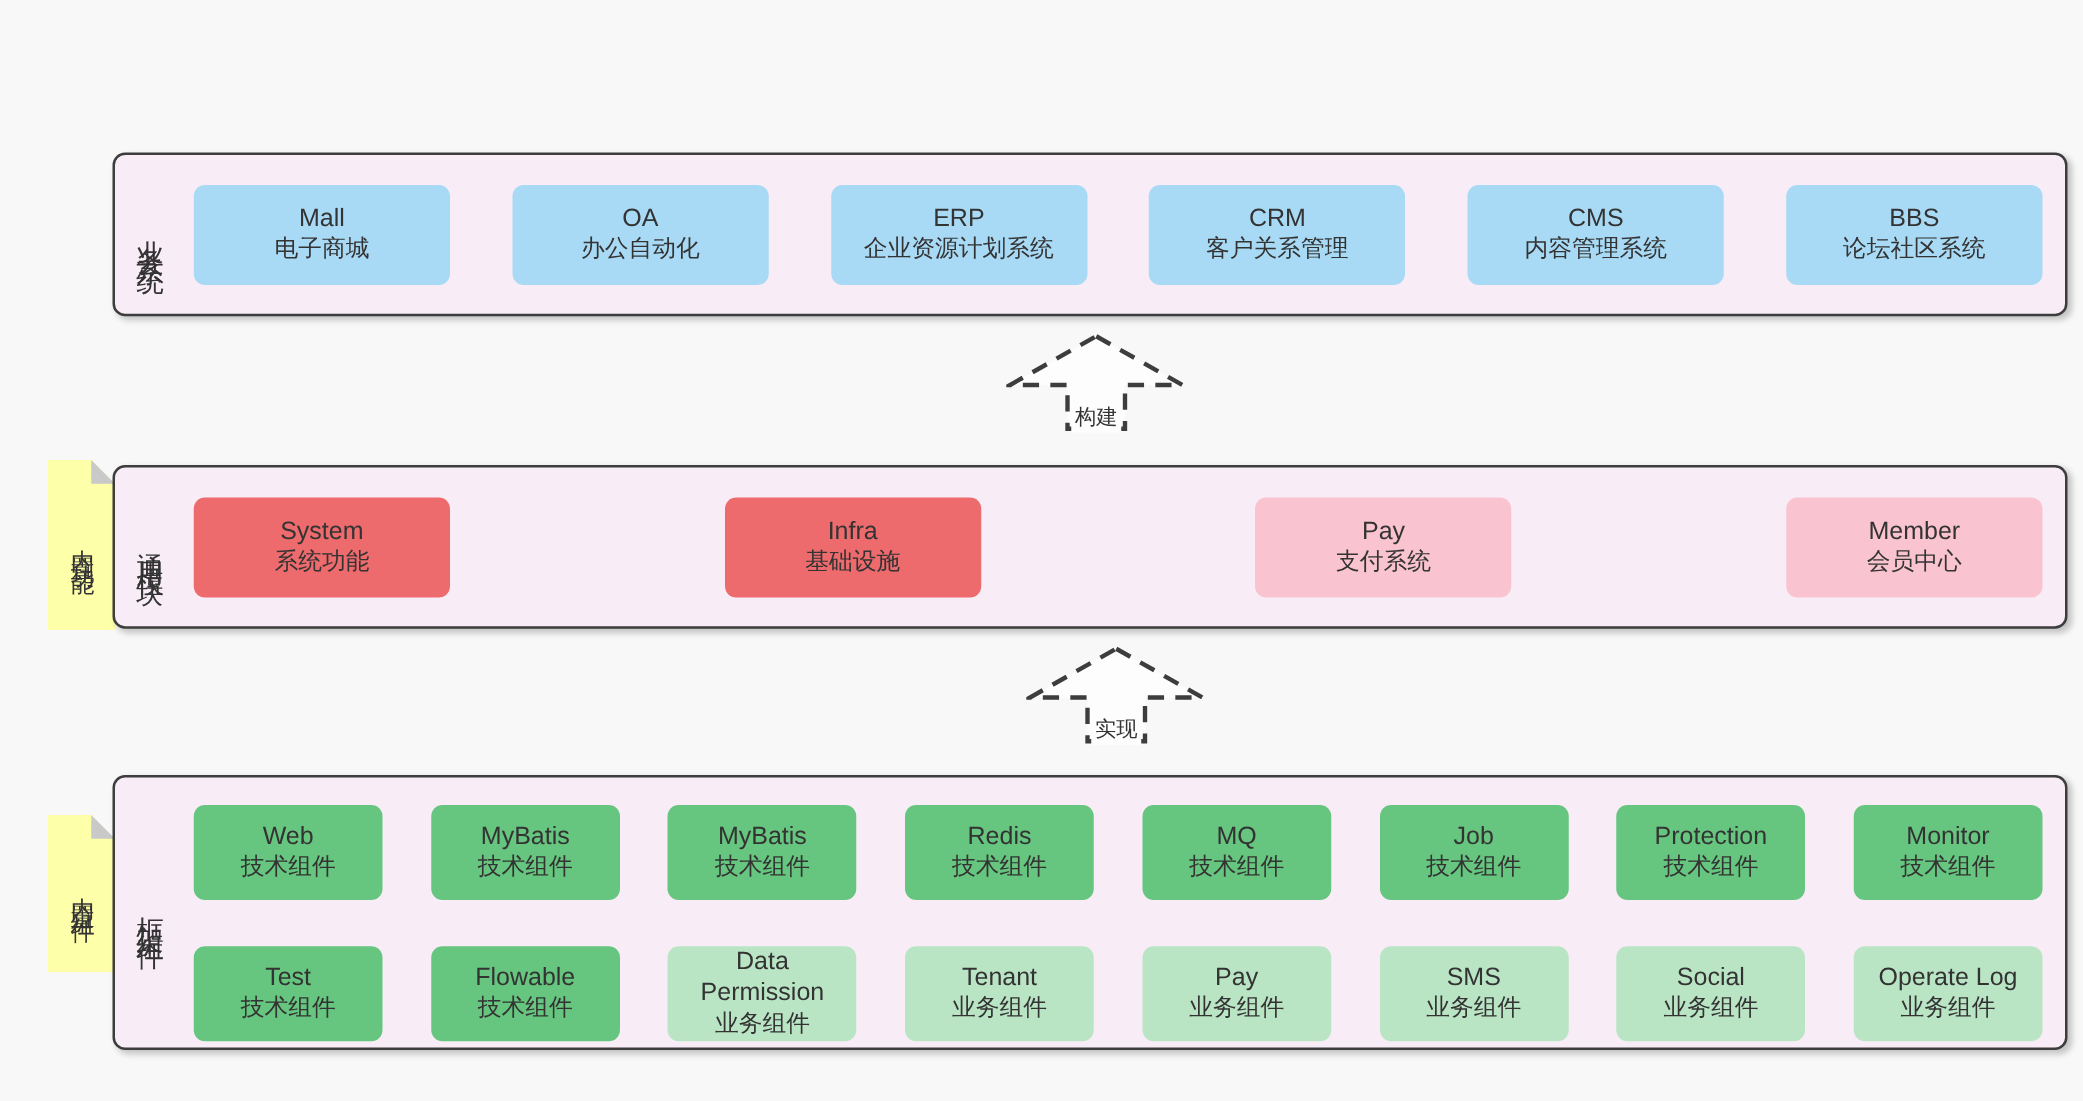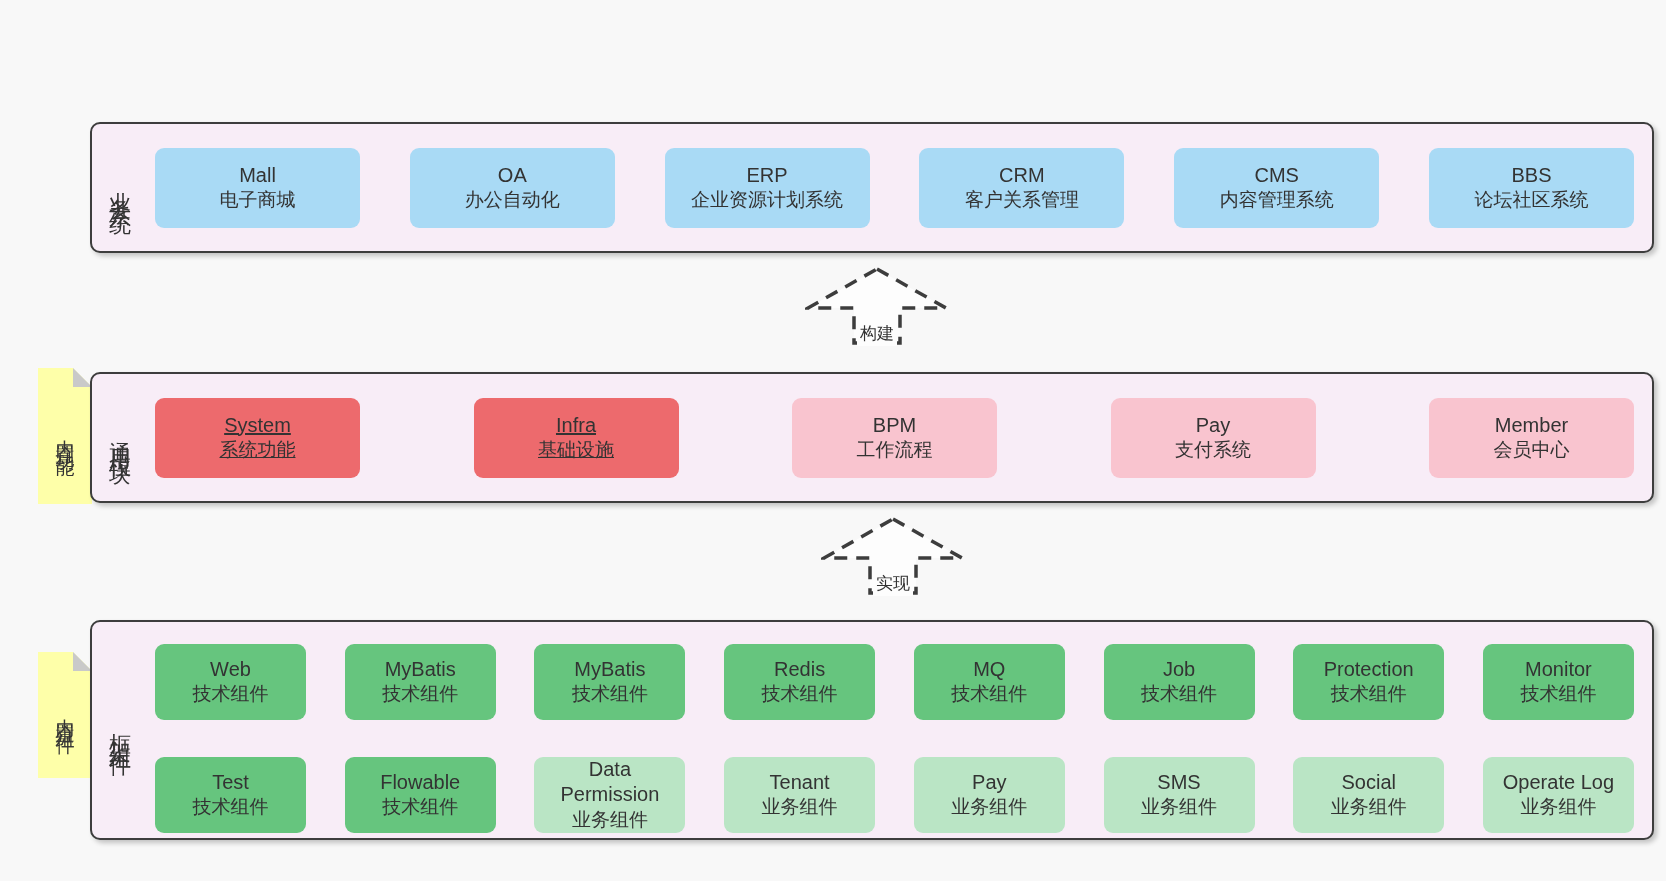--- a/index.html
+++ b/index.html
@@ -36,21 +36,21 @@
   .box{
     border-radius:9px;height:80px;
     display:flex;flex-direction:column;justify-content:center;
     text-align:center;padding:0 4px;box-sizing:border-box;
   }
   .row-6 .box{width:205px;}
   .row-8 .box{width:151px;height:76px;margin-top:16px;}
   .box-name{font-size:20px;line-height:1.28;}
   .box-desc{font-size:19px;line-height:1.28;}
   .v-blue{background:#a9daf5;}
-  .v-red{background:#ed6a6d;text-decoration:underline;}
+  .v-red{background:#ed6a6d;}
   .v-pink{background:#f9c4cf;}
   .v-green{background:#66c57e;}
   .v-lgreen{background:#bae5c5;}
 
   
   .sticky{
     position:absolute;left:38px;width:54px;background:#feffa9;z-index:1;
     display:flex;align-items:center;justify-content:center;
     clip-path:polygon(0 0, calc(100% - 19px) 0, 100% 19px, 100% 100%, 0 100%);
   }
@@ -131,24 +131,20 @@
       <div class="row row-6">
         <div class="box v-red">
           <div class="box-name">System</div>
           <div class="box-desc">系统功能</div>
         </div>
         <div class="box v-red">
           <div class="box-name">Infra</div>
           <div class="box-desc">基础设施</div>
         </div>
         <div class="box v-pink">
-          <div class="box-name">BPM</div>
-          <div class="box-desc">工作流程</div>
-        </div>
-        <div class="box v-pink">
           <div class="box-name">Pay</div>
           <div class="box-desc">支付系统</div>
         </div>
         <div class="box v-pink">
           <div class="box-name">Member</div>
           <div class="box-desc">会员中心</div>
         </div>
       </div>
     </div>
   </div>

